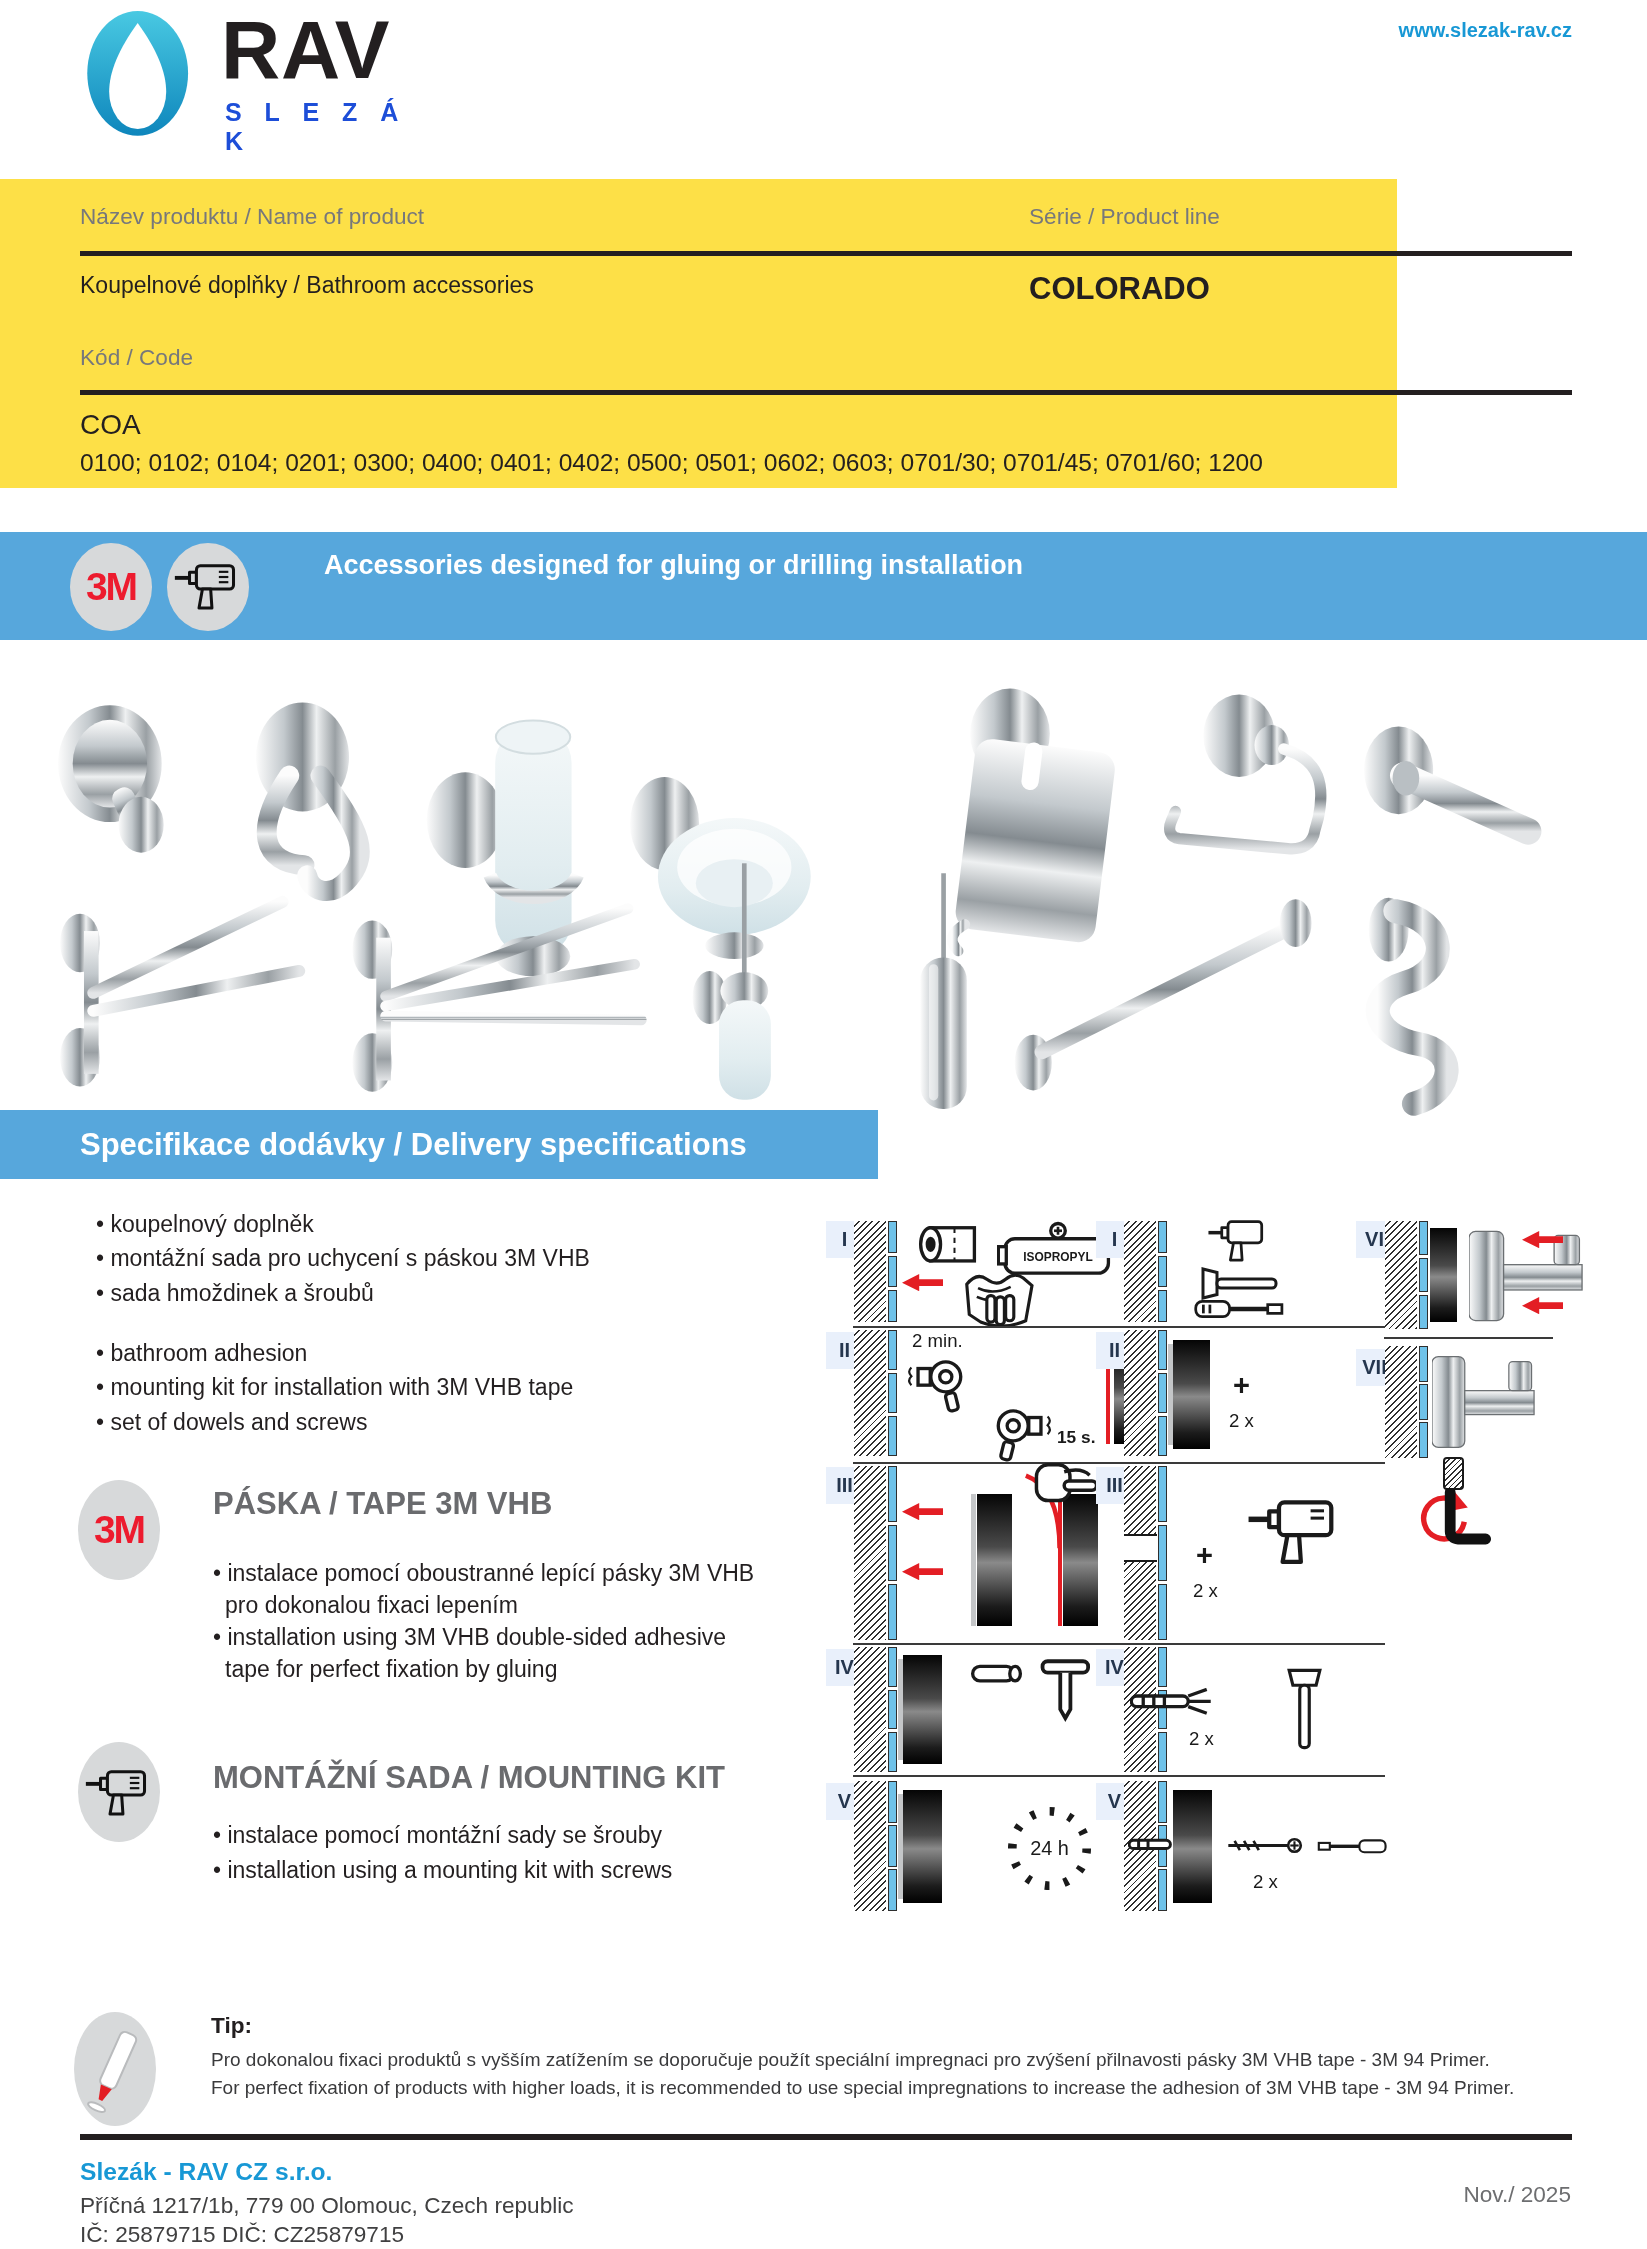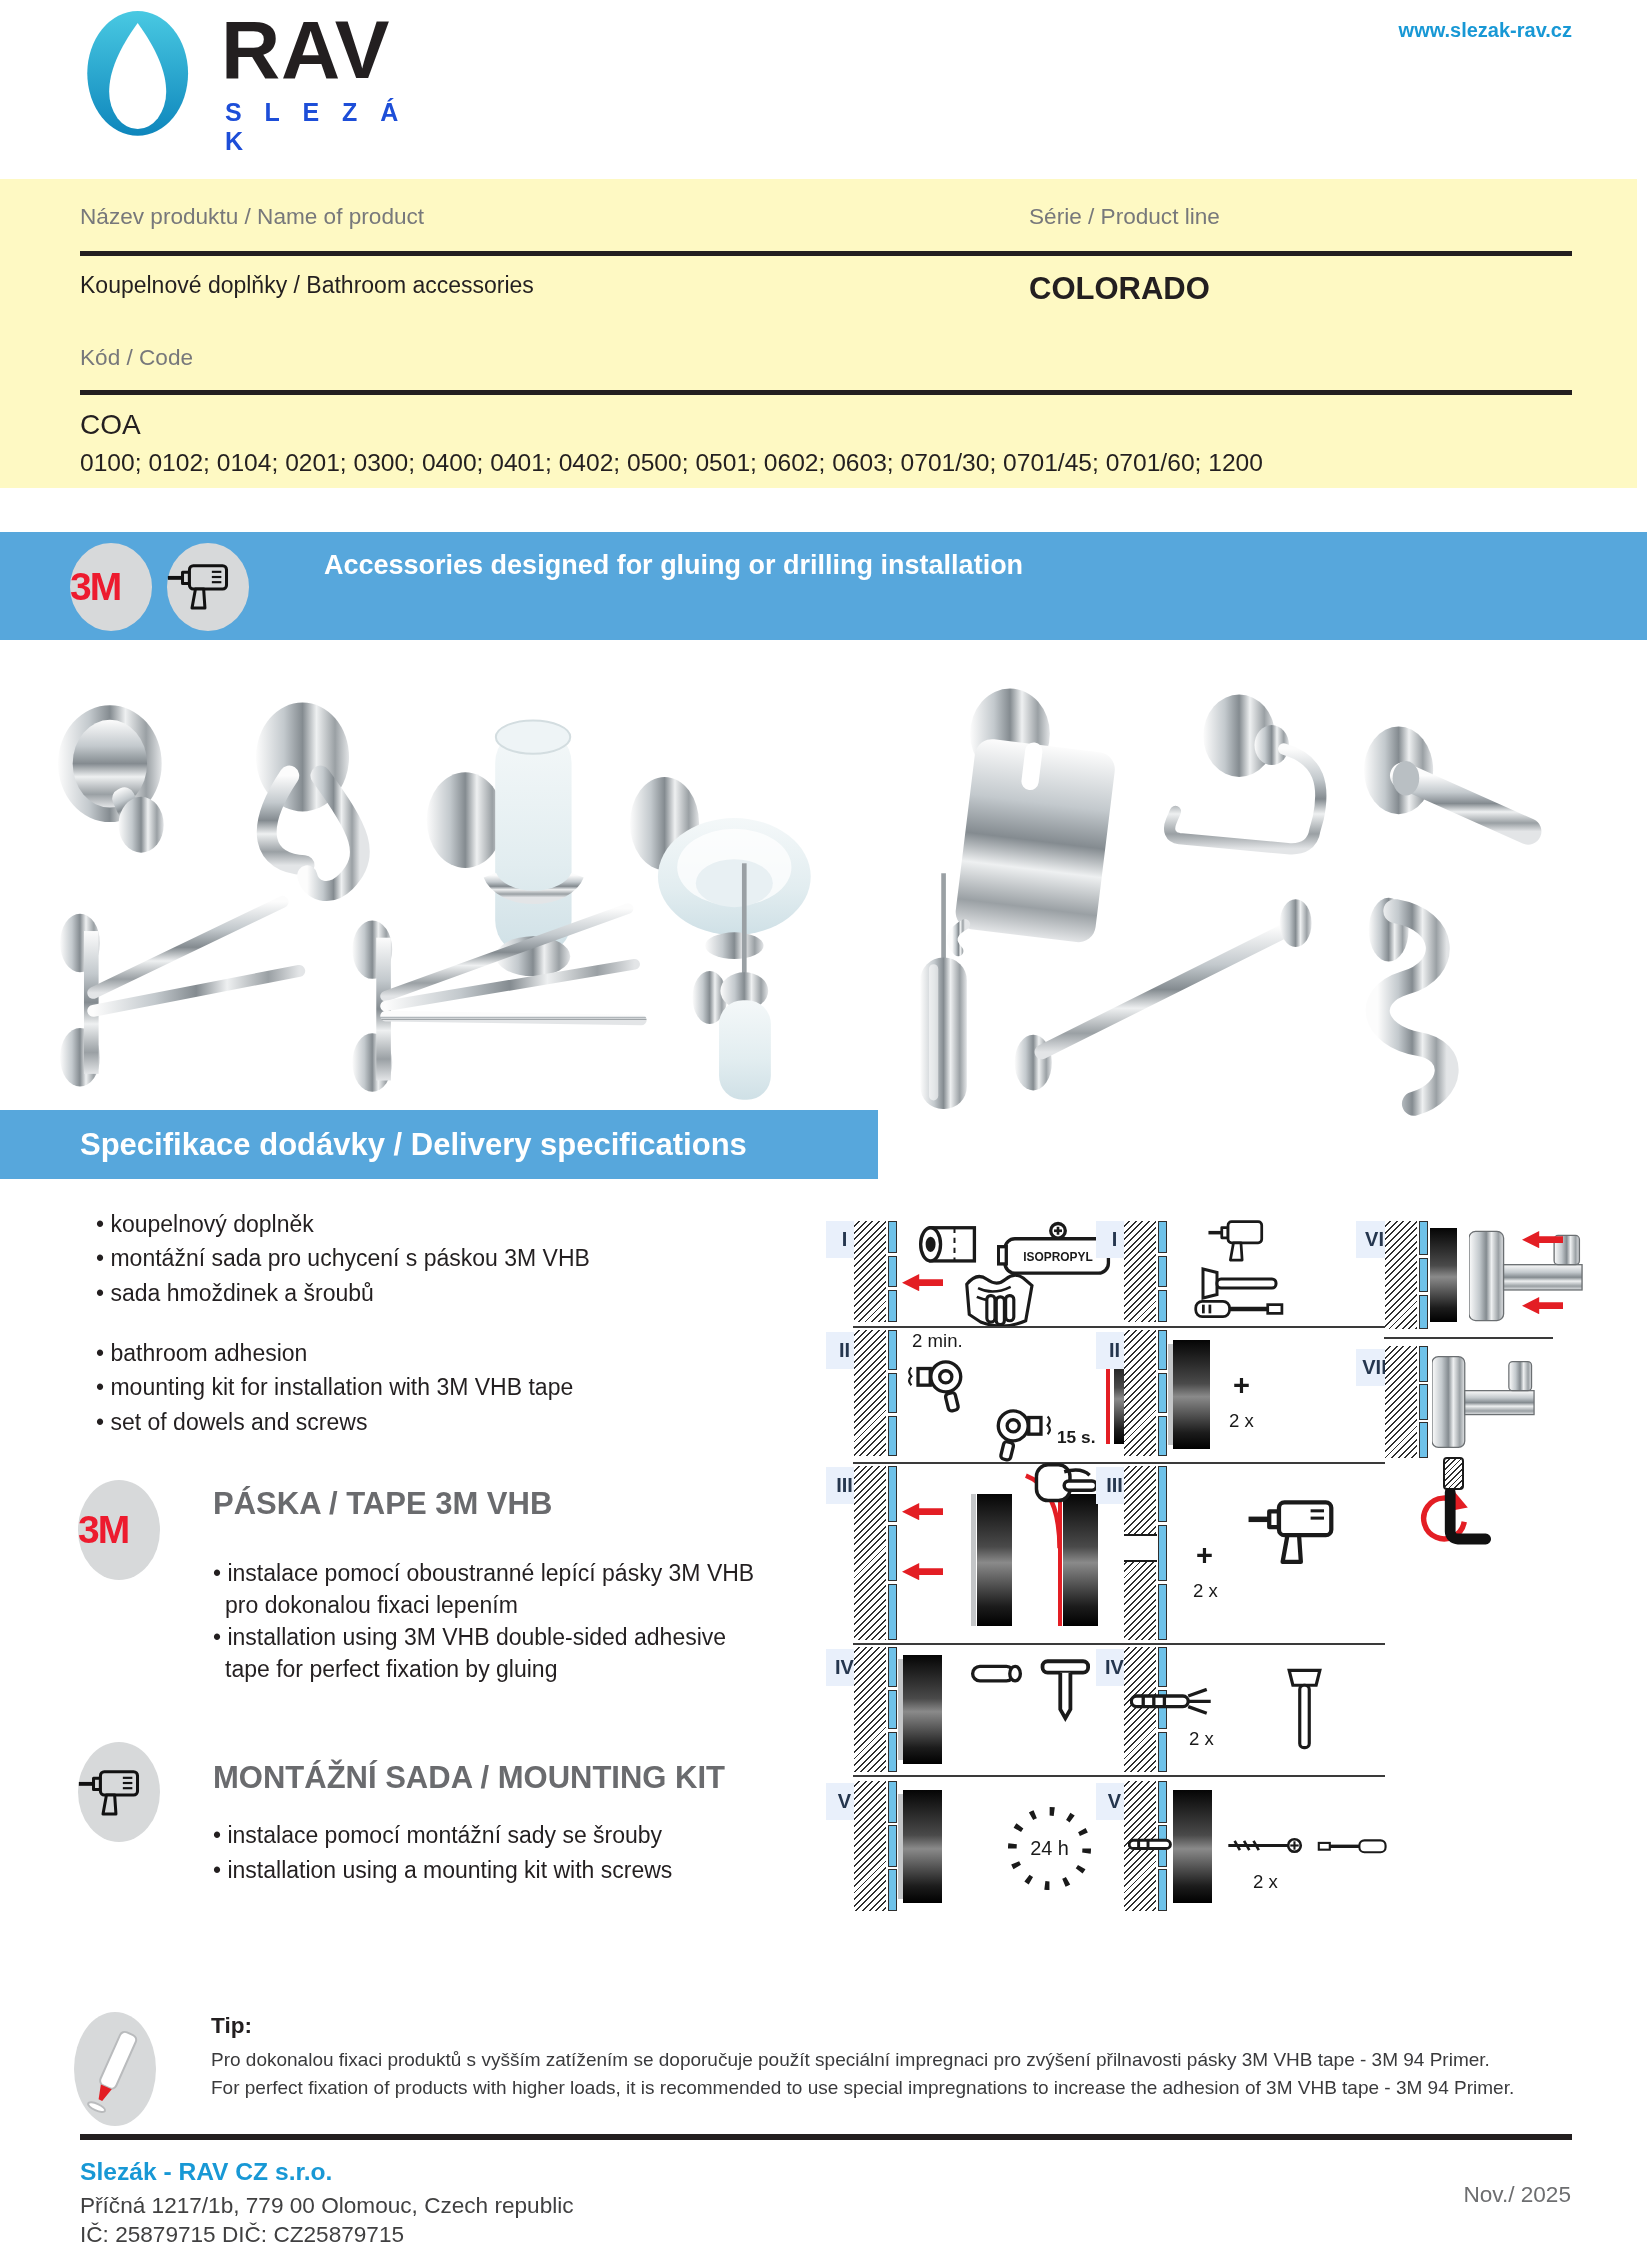--- a/index.html
+++ b/index.html
@@ -2,23 +2,23 @@
 <html style="font-size:10.6px"><head>
 <meta charset="utf-8">
 <style>
   html,body{margin:0;padding:0;}
   body{width:1648px;height:2250px;background:#ffffff;font-family:"Liberation Sans",sans-serif;color:#231F20;position:relative;overflow:hidden;}
   .abs{position:absolute;}
   .lbl{font-size:22.6px;color:#77787B;}
   .rule{background:#231F20;height:4.7px;}
   .bigval{font-size:23px;color:#231F20;}
   .bold{font-weight:bold;}
-  .panel{left:0;top:179px;width:1637px;height:309px;background:#fef9c3;}
+  .panel{left:0;top:179px;width:1397px;height:309px;background:#fde047;}
   .banner{left:0;top:532px;width:1648px;height:108px;background:#57A7DC;}
-  .circ{background:#D7D9DA;border-radius:50%;display:flex;align-items:center;}
+  .circ{background:#D7D9DA;border-radius:50%;display:flex;align-items:center;justify-content:center;}
   .badge3m{color:#ED1B2E;font-weight:900;font-size:39px;letter-spacing:-2px;}
   .bannertxt{color:#fff;font-weight:bold;font-size:27px;line-height:43px;}
   .specbar{left:0;top:1110px;width:878px;height:69px;background:#57A7DC;display:flex;align-items:center;}
   .specbar div{margin-left:80px;color:#fff;font-weight:bold;font-size:31px;}
   .bullet{font-size:23px;color:#231F20;position:absolute;left:96px;}
   .bullet::before{content:"• ";}
   .cont{font-size:23px;color:#231F20;position:absolute;left:108px;}
   .sechead{font-size:31px;font-weight:bold;color:#6A6B6E;}
   .dtext{font-size:18.6px;color:#1a1a1a;}
   .plus{font-size:29px;color:#1a1a1a;font-weight:bold;}

